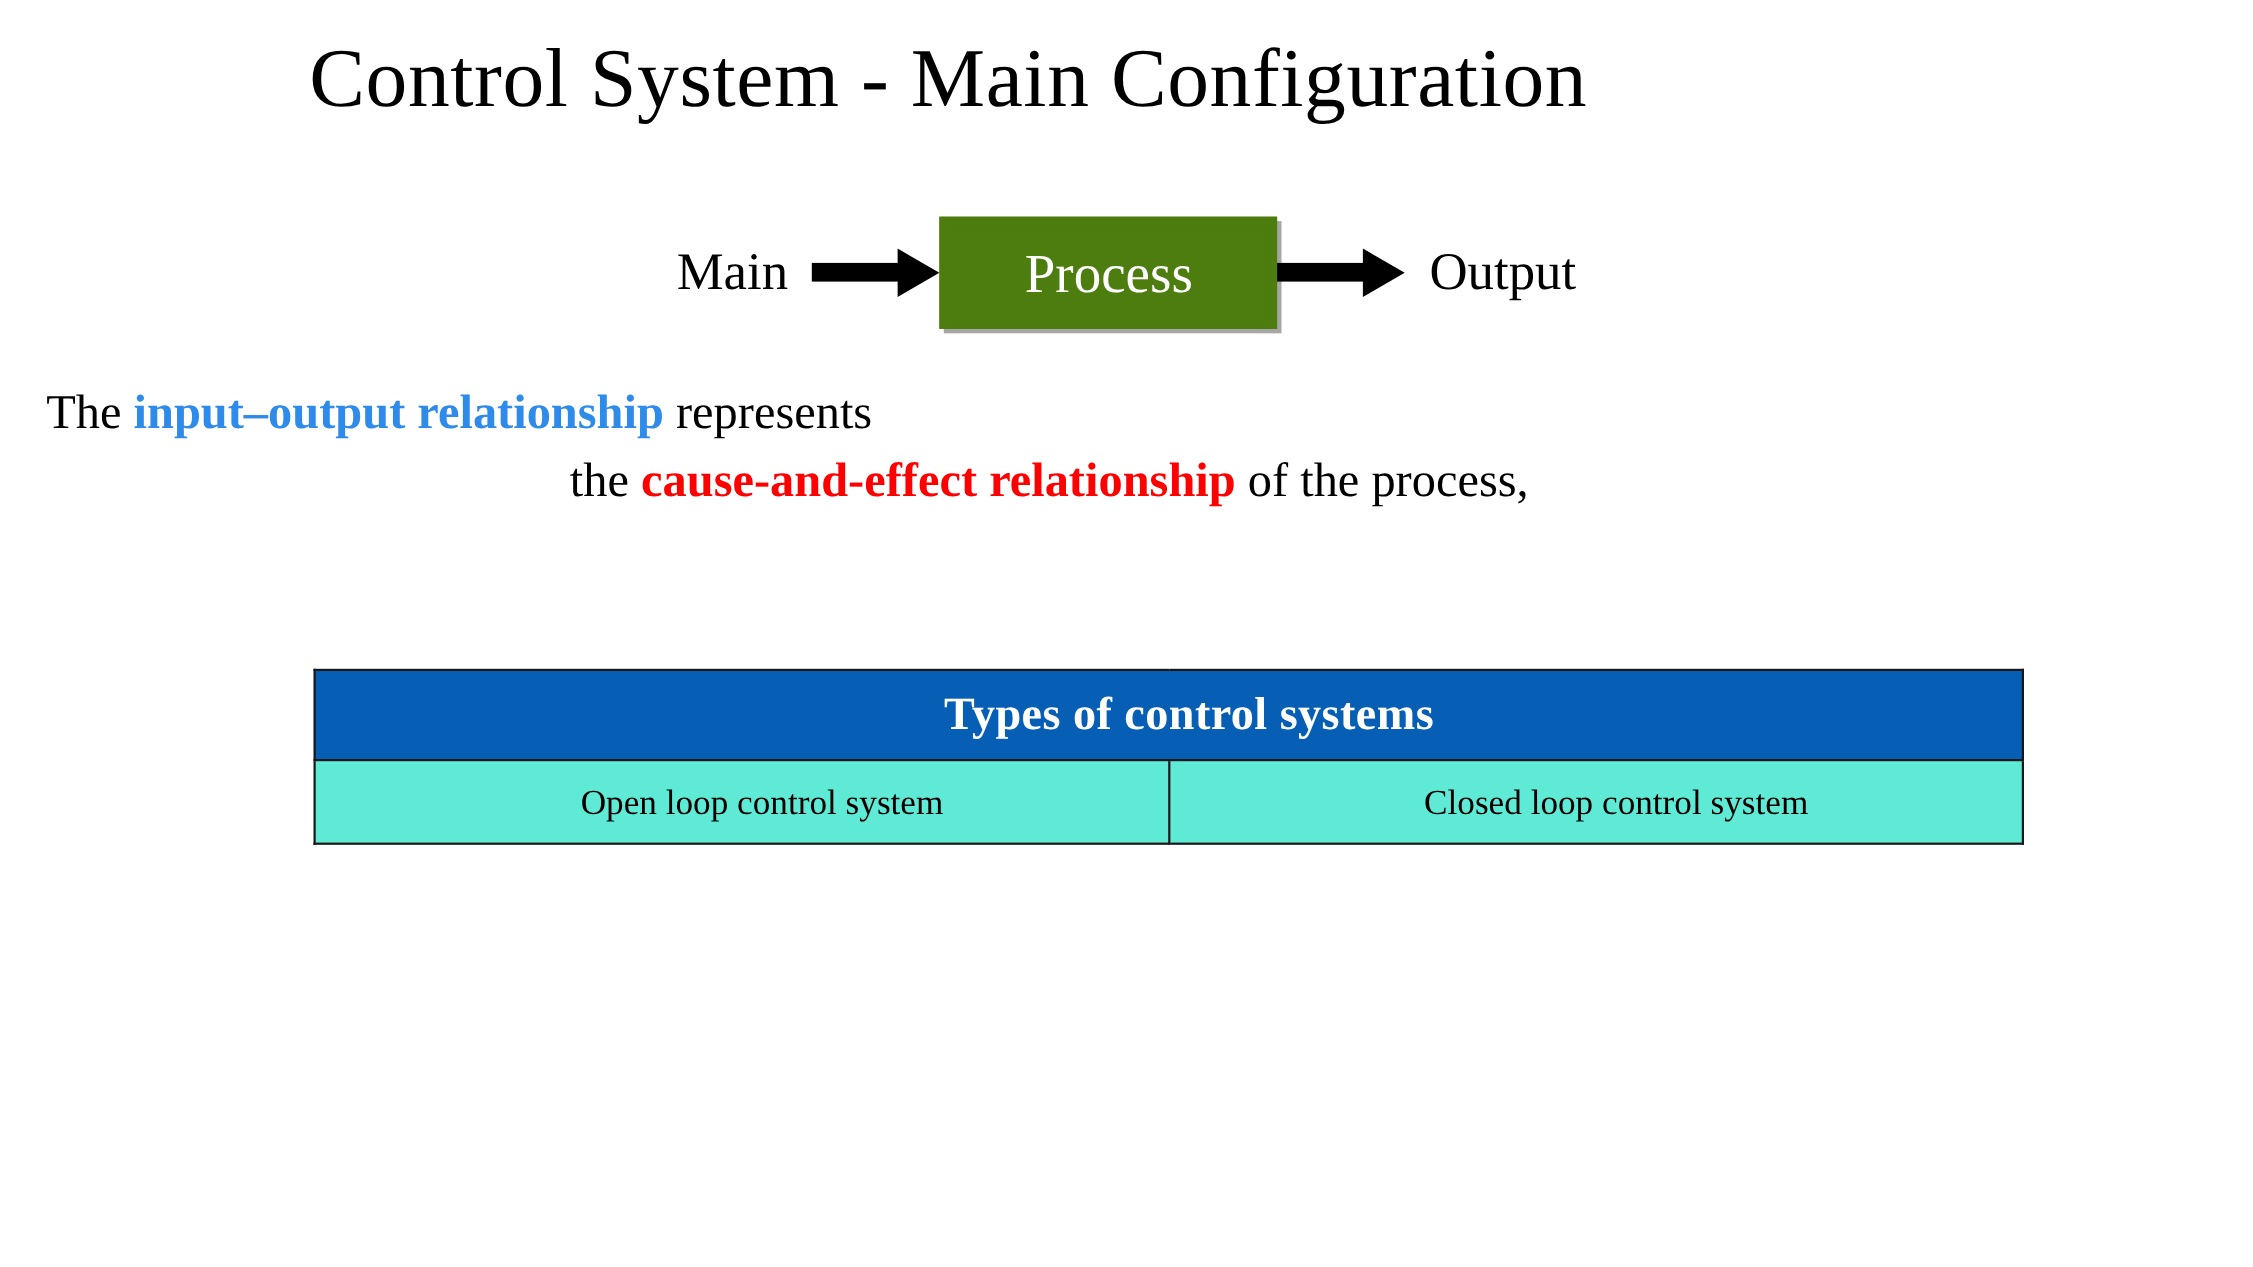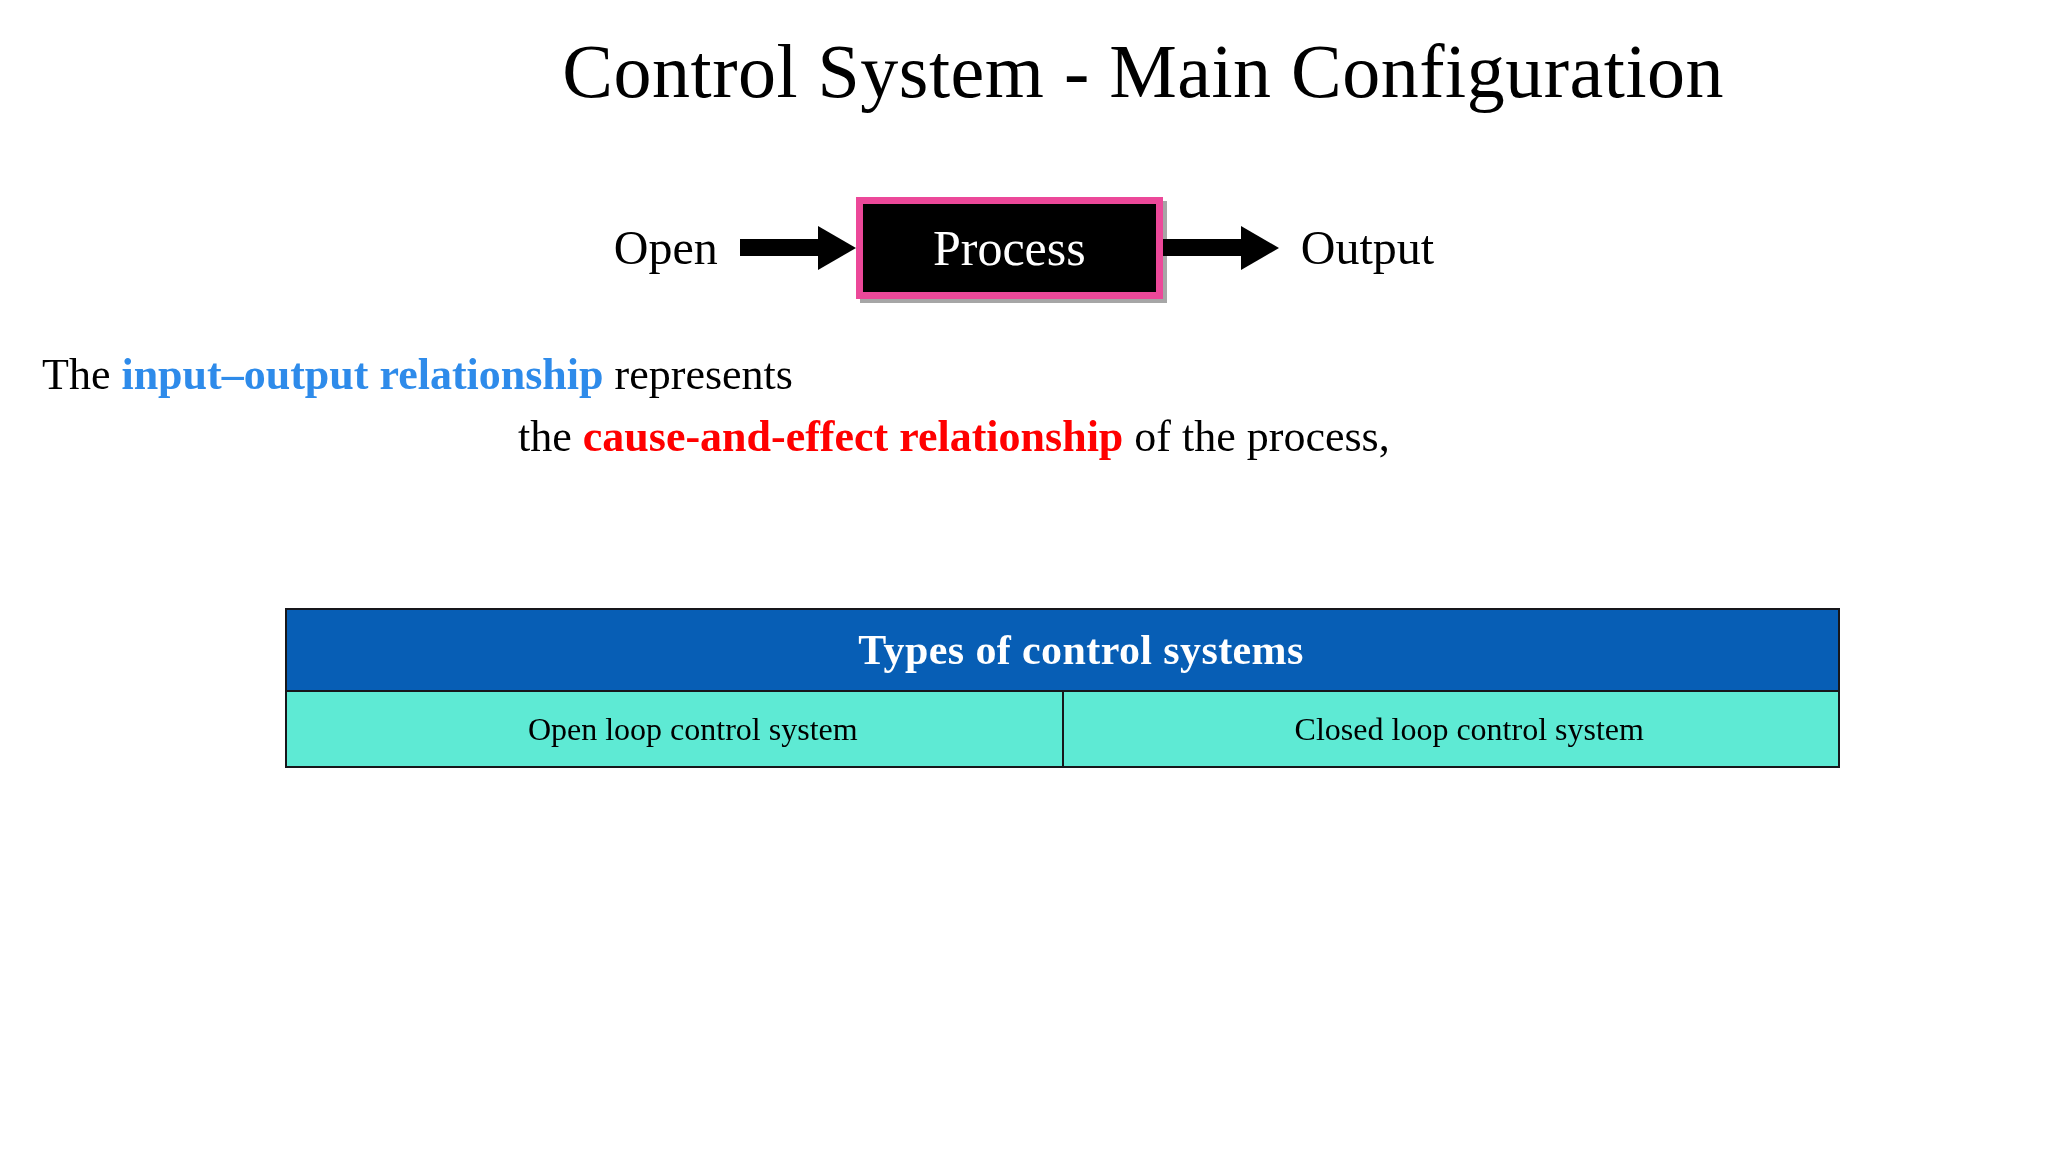--- a/index.html
+++ b/index.html
@@ -15,21 +15,21 @@
     font-family: "Liberation Serif", "DejaVu Serif", serif;
     color: #000000;
   }
 
   
   #slide-title {
     position: absolute;
     top: 28px;
     left: 0;
     width: 1724px;
-    text-align: right;
+    text-align: center;
     font-size: 76px;
     line-height: 1.15;
     font-weight: 400;
     letter-spacing: 0.5px;
     white-space: nowrap;
   }
 
   
   #flow-diagram {
     position: absolute;
@@ -71,22 +71,22 @@
     width: 0;
     height: 0;
     border-top: 22px solid transparent;
     border-bottom: 22px solid transparent;
     border-left: 38px solid #000;
   }
 
   #process-box {
     width: 307px;
     height: 102px;
-    background: #000000;
-    border: 7px solid #ec4899;
+    background: #4d7c0f;
+    border: 7px solid #4d7c0f;
     box-sizing: border-box;
     display: flex;
     align-items: center;
     justify-content: center;
     box-shadow: 4px 4px 0 rgba(0,0,0,0.35);
   }
   #process-label {
     color: #ffffff;
     font-size: 50px;
     line-height: 1;
@@ -141,21 +141,21 @@
     height: 72px;
   }
 </style>
 </head>
 <body>
 
 <div id="slide-title">Control System - Main Configuration</div>
 
 <div id="flow-diagram">
 
-  <span class="flow-label" id="input-label">Open</span>
+  <span class="flow-label" id="input-label">Main</span>
 
   <span class="arrow">
     <span class="shaft"></span>
     <span class="head"></span>
   </span>
 
   <div id="process-box">
     <span id="process-label">Process</span>
   </div>
 

